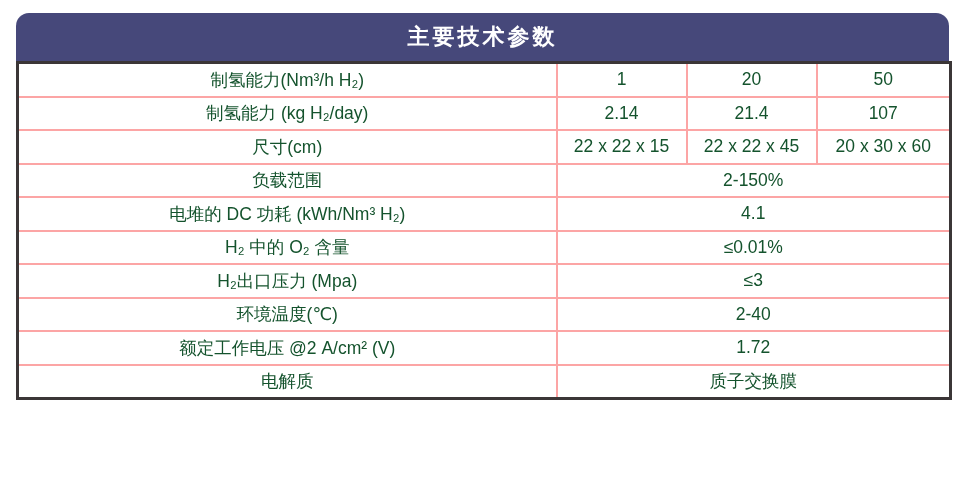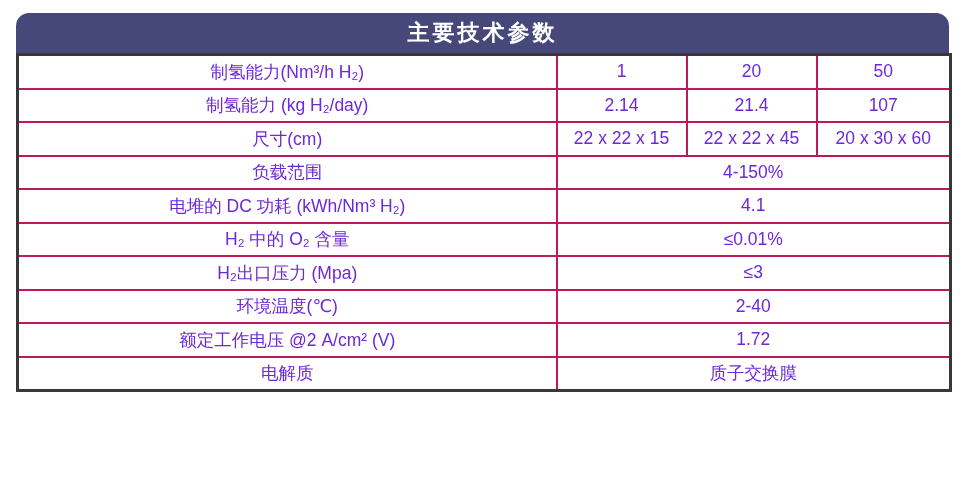--- a/index.html
+++ b/index.html
@@ -11,44 +11,44 @@
     font-family:"Liberation Sans","DejaVu Sans",sans-serif;
     position:relative;
   }
   .spec{
     position:absolute;
     left:16px;
     top:13px;
     width:933px;
   }
   .title-bar{
-    height:40px;
+    height:48px;
     background:#46487A;
     border-radius:13px 13px 0 0;
     display:flex;
     align-items:center;
     justify-content:center;
   }
   .title-bar span{
     color:#ffffff;
     font-size:22px;
     font-weight:bold;
     letter-spacing:3px;
   }
   table.params{
     border-collapse:collapse;
     table-layout:fixed;
     width:933px;
   }
   table.params td{
-    border:2px solid #be185d;
+    border:2px solid #fca5a5;
     text-align:center;
     vertical-align:middle;
     font-size:17.5px;
-    color:#6d28d9;
+    color:#14532d;
     height:31.5px;
     padding:0 4px;
     overflow:hidden;
     white-space:nowrap;
   }
   table.params{
     border:3px solid #3B3637;
   }
   col.c-label{width:539px;}
   col.c-v1{width:130px;}
@@ -83,21 +83,21 @@
         <td>107</td>
       </tr>
       <tr>
         <td>尺寸(cm)</td>
         <td>22 x 22 x 15</td>
         <td>22 x 22 x 45</td>
         <td>20 x 30 x 60</td>
       </tr>
       <tr>
         <td>负载范围</td>
-        <td colspan="3">4-150%</td>
+        <td colspan="3">2-150%</td>
       </tr>
       <tr>
         <td>电堆的 DC 功耗 (kWh/Nm³ H₂)</td>
         <td colspan="3">4.1</td>
       </tr>
       <tr>
         <td>H₂ 中的 O₂ 含量</td>
         <td colspan="3">≤0.01%</td>
       </tr>
       <tr>

